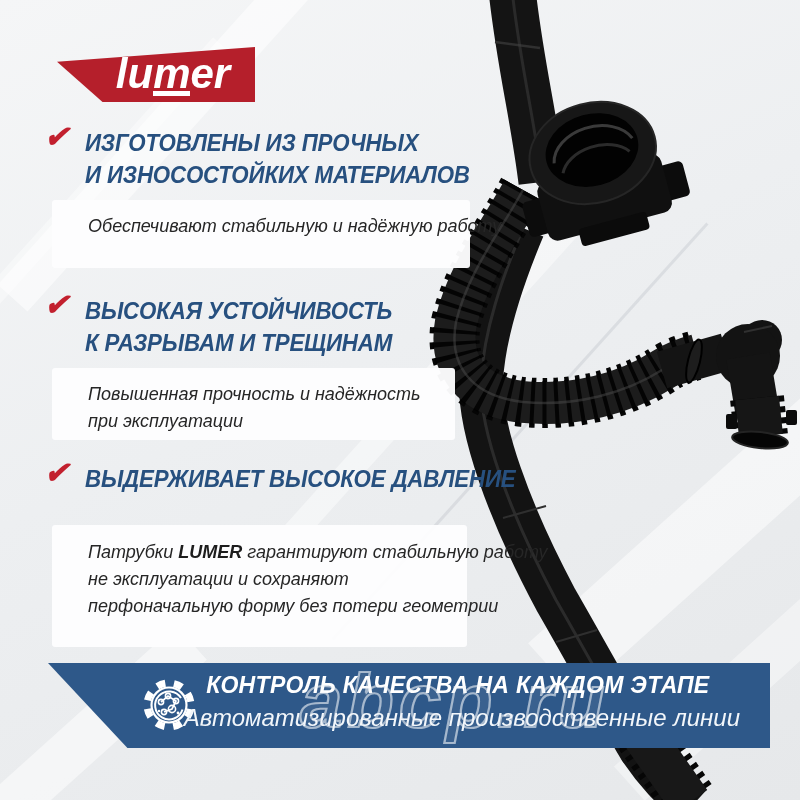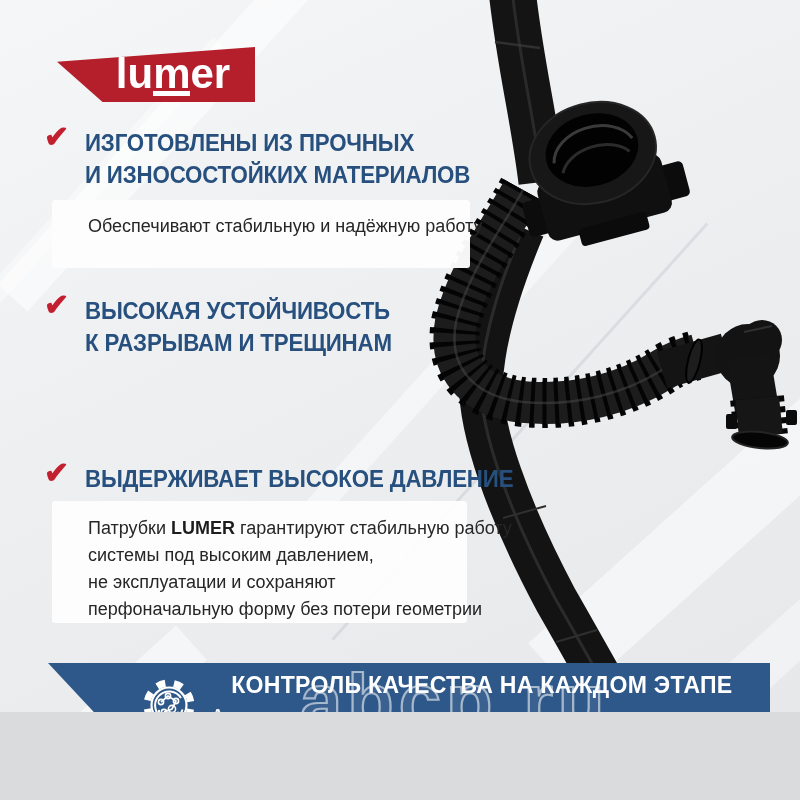--- a/index.html
+++ b/index.html
@@ -1,18 +1,18 @@
 <!DOCTYPE html>
 <html><head>
 <meta charset="utf-8">
 <style>
   html,body{margin:0;padding:0;background:#d9dbdd;}
-  .page{position:relative;width:800px;height:712px;overflow:hidden;
+  .page{position:relative;width:800px;height:800px;overflow:hidden;
         background:linear-gradient(155deg,#f5f6f7 0%,#edeff1 45%,#e6e8ea 100%);
-        font-family:"Liberation Sans", sans-serif;}
+        font-family:"Liberation Sans", sans-serif;font-style:italic;}
   .stripe{position:absolute;pointer-events:none;}
 
   
   .logo{position:absolute;left:57px;top:47px;width:198px;height:55px;
         clip-path:polygon(0 27%,100% 0,100% 100%,23% 100%);
         display:flex;align-items:center;justify-content:center;padding-left:34px;box-sizing:border-box;}
   .logo-text{color:#fff;font-size:42px;font-weight:bold;letter-spacing:0;line-height:1;}
   .logo-m{display:inline-block;border-bottom:5px solid #fff;padding-bottom:1px;line-height:0.8;}
 
   
@@ -106,28 +106,31 @@
   </h2>
   <div class="card" style="top:200px;width:418px;height:68px;">
     <div>Обеспечивают стабильную и надёжную работу</div>
   </div>
 
   <span class="check" style="top:290px;color:#c2202e;">✔</span>
   <h2 class="feature-title" style="top:295px;color:#27507f;">
     <div>ВЫСОКАЯ УСТОЙЧИВОСТЬ</div>
     <div>К РАЗРЫВАМ И ТРЕЩИНАМ</div>
   </h2>
+  <div class="card" style="top:368px;width:403px;height:72px;">
+    <div>Повышенная прочность и надёжность</div>
+    <div>при эксплуатации</div>
+  </div>
 
   <span class="check" style="top:458px;color:#c2202e;">✔</span>
   <h2 class="feature-title" style="top:463px;color:#27507f;">
     <div>ВЫДЕРЖИВАЕТ ВЫСОКОЕ ДАВЛЕНИЕ</div>
   </h2>
-  <div class="card" style="top:501px;width:415px;height:122px;padding-top:14px;">
+  <div class="card" style="top:525px;width:415px;height:122px;padding-top:14px;">
     <div><span>Патрубки </span><b>LUMER</b><span> гарантируют стабильную работу</span></div>
-    <div>системы под высоким давлением,</div>
     <div>не эксплуатации и сохраняют</div>
     <div>перфоначальную форму без потери геометрии</div>
   </div>
 
   <div class="banner" style="background:#2e5889;">
     <svg class="gear" viewBox="-29 -29 58 58">
       <g fill="none" stroke="#ffffff">
         <circle r="22" stroke-width="7" stroke-dasharray="8.6 8.7" transform="rotate(11)"></circle>
         <circle r="17.5" stroke-width="2.2"></circle>
         <path d="M 12,-7 A 14,14 0 1 0 13.5,4.5" stroke-width="2"></path>

